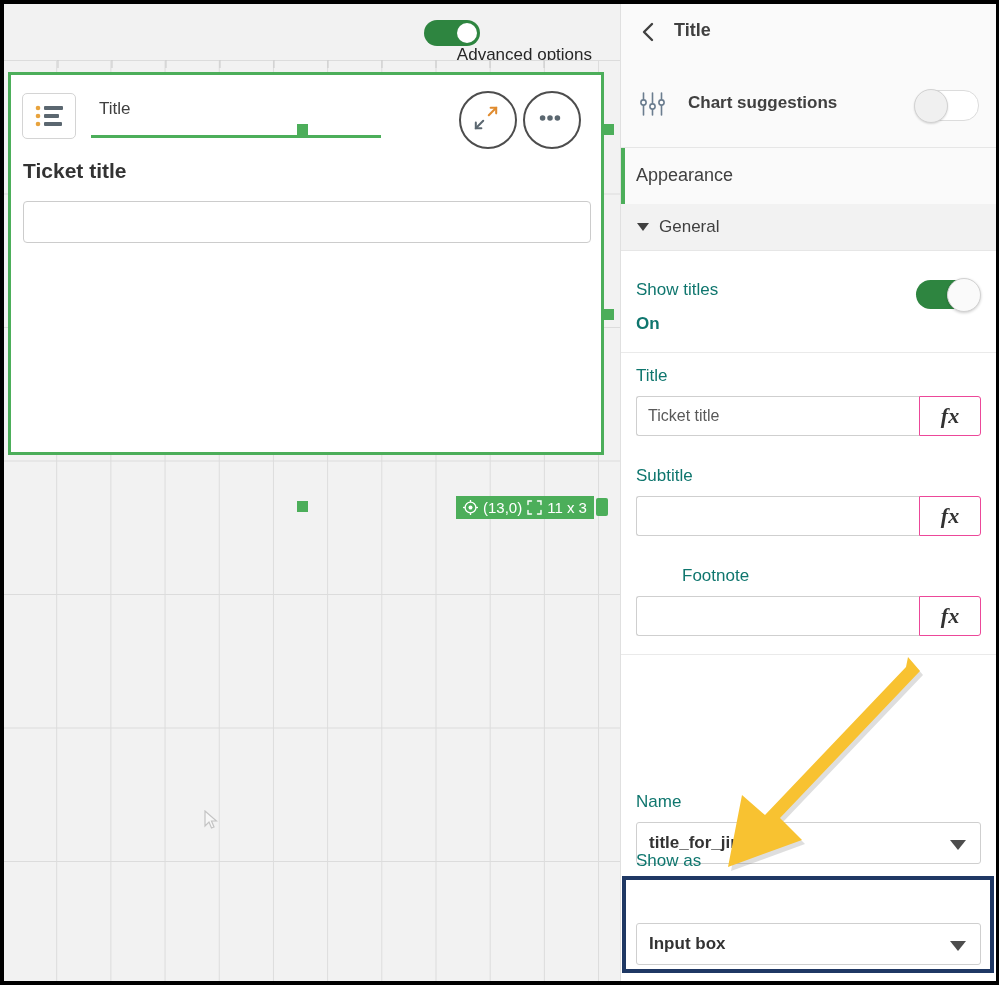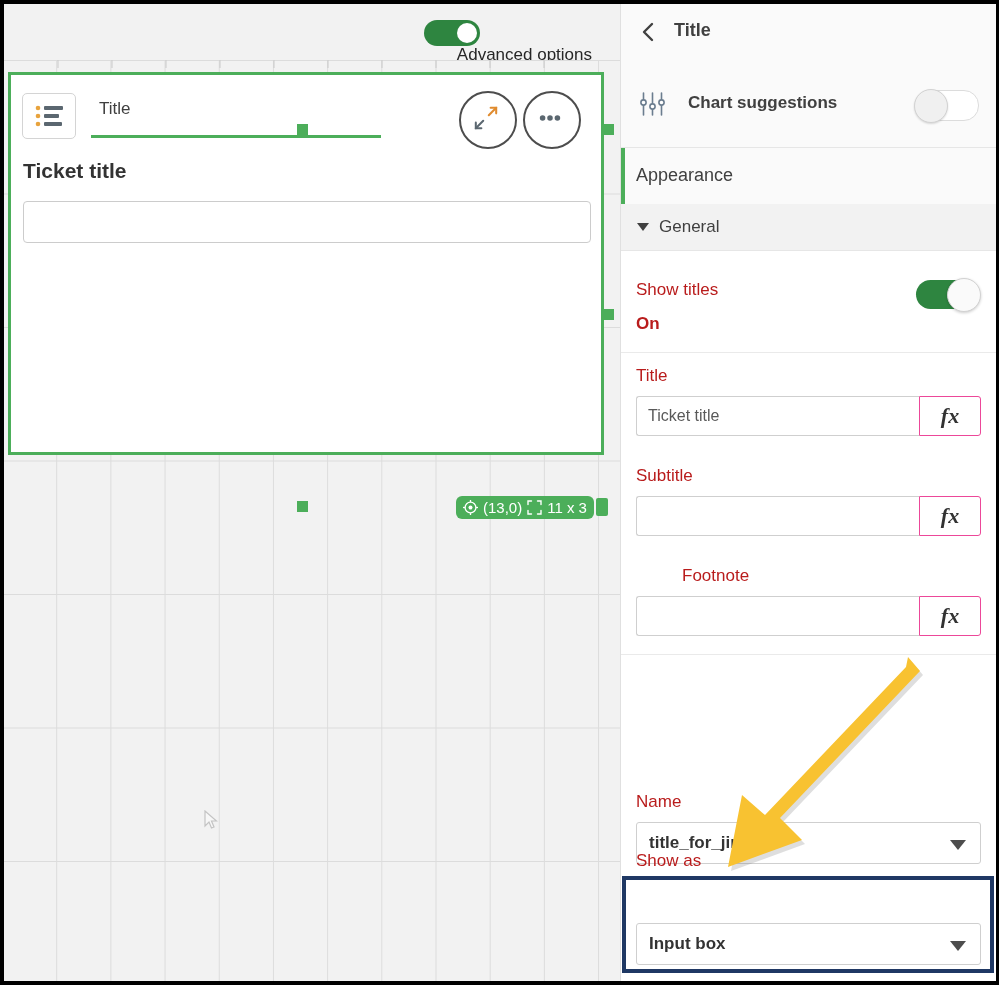--- a/index.html
+++ b/index.html
@@ -98,21 +98,21 @@
   
   .handle{position:absolute;width:11px;height:11px;background:#4CAE5A;}
   #h-top{left:293px;top:64px;}
   #h-right{left:599px;top:249px;}
   #h-bottom{left:293px;top:441px;}
   #h-tr{left:599px;top:64px;}
 
   
   #size-badge{
     position:absolute;left:452px;top:436px;height:23px;
-    background:#4CAE5A;color:#fff;border-radius:6px;
+    background:#4CAE5A;color:#fff;border-radius:0;
     font-size:14px;display:flex;align-items:center;gap:5px;
     padding:0 7px;white-space:nowrap;text-align:right;
   }
   #size-badge .num{font-size:15px;}
   #badge-stub{
     position:absolute;left:592px;top:438px;width:12px;height:18px;
     background:#4CAE5A;border-radius:2px;
   }
 
   
@@ -177,21 +177,21 @@
   }
   .section-head .tri{
     position:absolute;left:16px;top:19px;
     width:0;height:0;border-left:6px solid transparent;
     border-right:6px solid transparent;border-top:8px solid #404040;
   }
   .section-head .lbl{
     position:absolute;left:38px;top:13px;font-size:17px;color:#404040;
   }
 
-  .row-label{position:absolute;font-size:17px;color:#b91c1c;}
+  .row-label{position:absolute;font-size:17px;color:#0f766e;}
   .sep{position:absolute;left:0;width:375px;height:1px;background:#eaeaea;}
 
   #showtitles-toggle{
     position:absolute;left:295px;top:276px;width:62px;height:29px;
     border-radius:15px;background:#2e8540;cursor:pointer;
   }
   #showtitles-toggle .knob{
     position:absolute;right:-3px;top:-2px;width:32px;height:32px;
     border-radius:50%;background:#fafafa;border:1px solid #d2d2d2;
     box-shadow:0 1px 3px rgba(0,0,0,.2);

